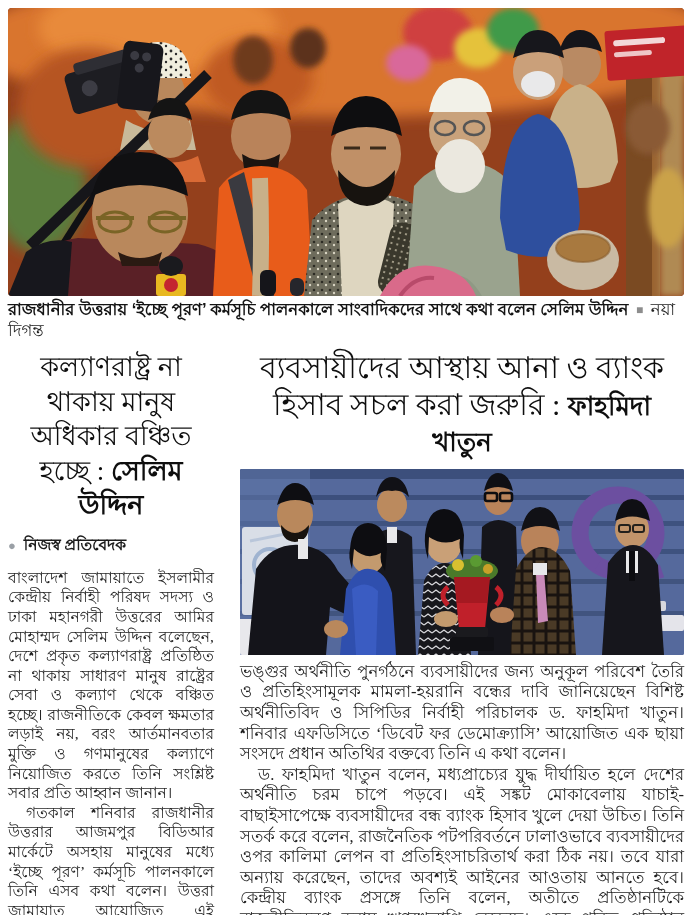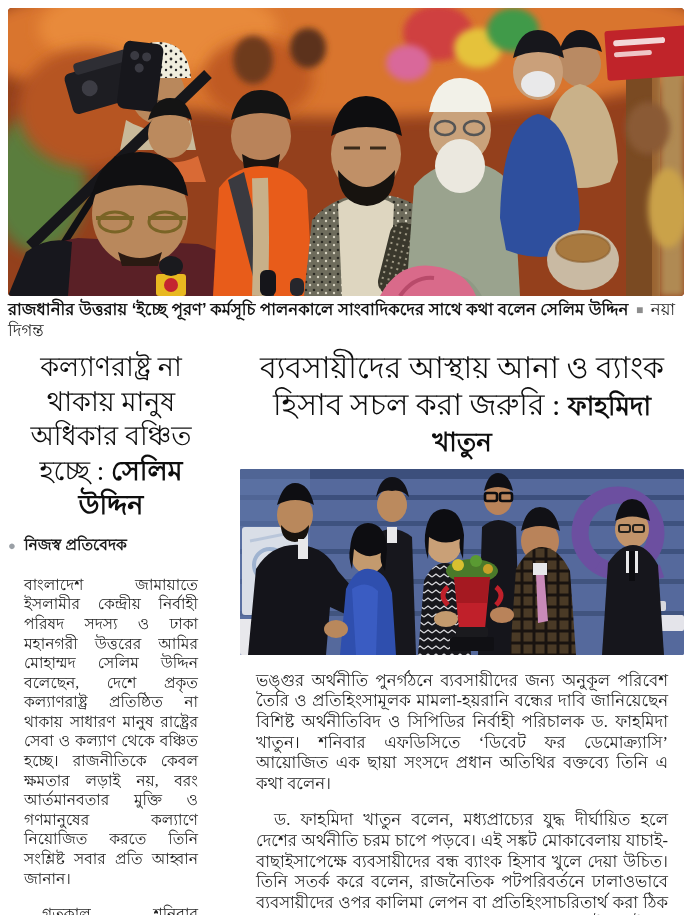--- a/index.html
+++ b/index.html
@@ -26,30 +26,30 @@
   .col-right{position:absolute;left:240px;top:350px;width:444px;}
   .headline{
     text-align:center;font-weight:500;color:#0e0e0e;
     font-family:"Liberation Serif", serif;
   }
   .col-left .headline{font-size:27px;line-height:1.28;}
   .col-right .headline{font-size:30px;line-height:1.22;font-family:Liberation Serif, serif;}
   .headline .hl-name{font-weight:800;}
   .col-right .headline .hl-name{font-size:26px;}
   .byline{
-    margin-top:10px;font-family:Liberation Sans, sans-serif;
+    margin-top:10px;font-family:Liberation Serif, serif;
     font-size:15.5px;font-weight:700;color:#1c1c1c;
   }
   .byline .dot{color:#9aa0a6;font-size:13px;padding-right:4px;}
   .body-text{
     text-align:justify;color:#1f1f1f;
   }
   .col-left .body-text{margin-top:9px;font-size:15.5px;line-height:19.6px;}
   .col-right .body-text{margin-top:7px;font-size:16.5px;line-height:20.6px;}
-  .body-text p{margin:16px;}
+  .body-text p{margin:0;}
   .body-text p.indent{text-indent:18px;}
   
   .photo-studio{
     margin-top:9px;width:444px;height:186px;border-radius:2px;overflow:hidden;
     background:#4e6292;
   }
   .photo-studio svg{display:block;width:100%;height:100%;}
 </style>
 </head>
 <body>

